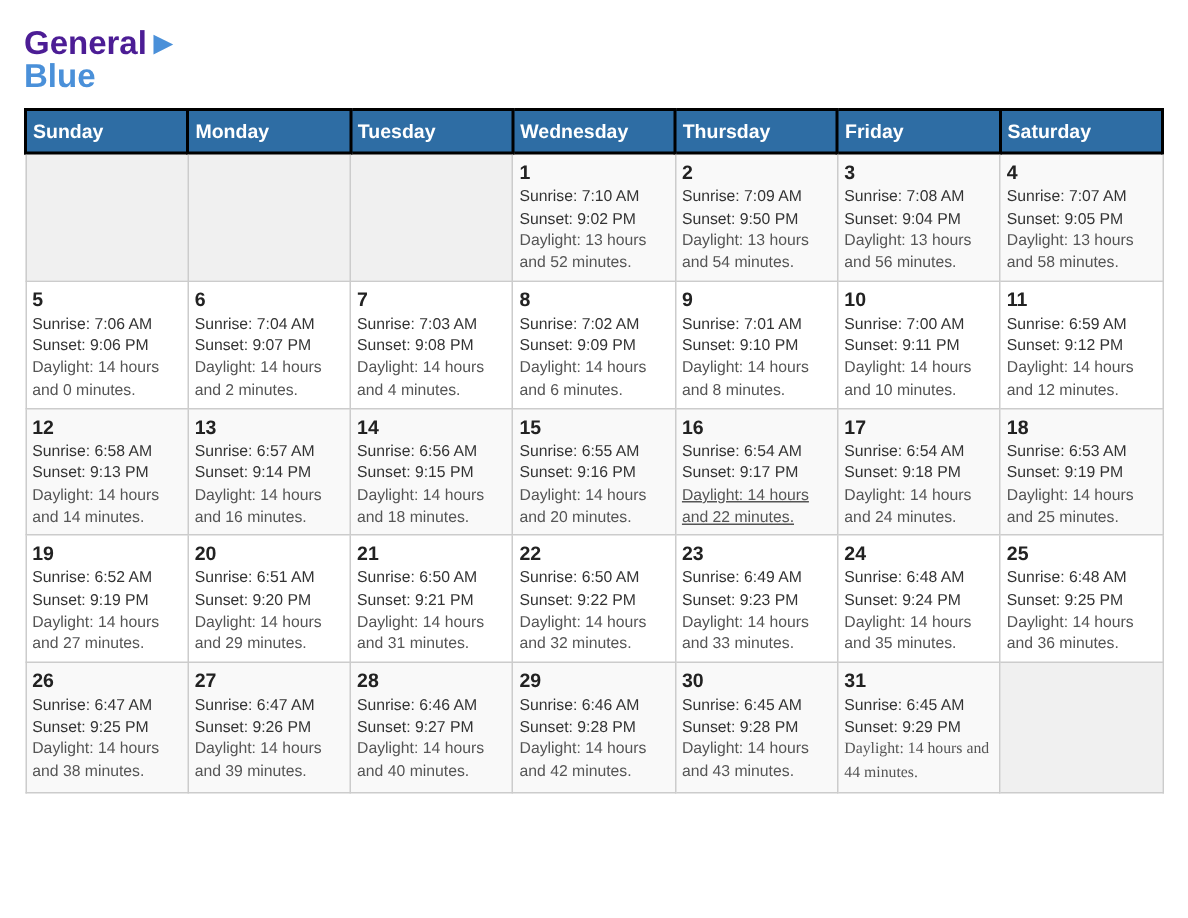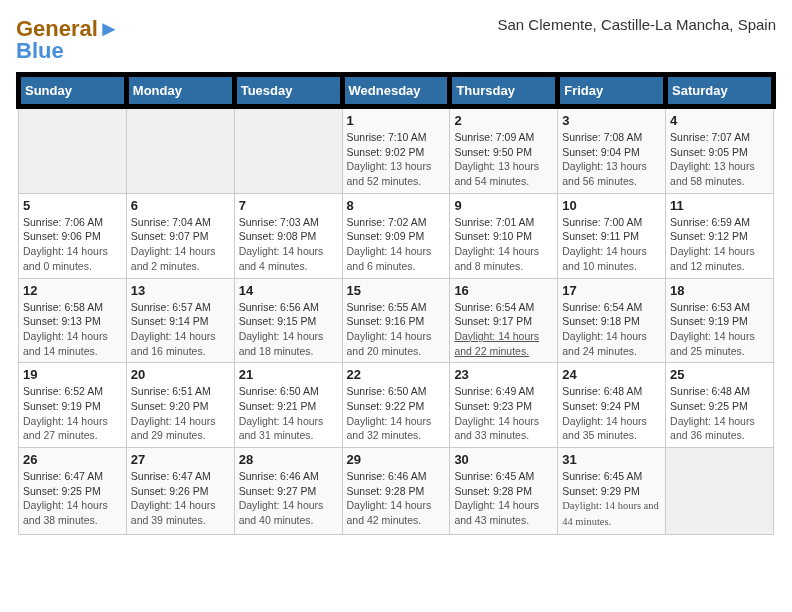--- a/index.html
+++ b/index.html
@@ -3,41 +3,40 @@
   <meta charset="utf-8">
   <style>
     * { box-sizing: border-box; margin: 0; padding: 0; }
     body { font-family: Arial, sans-serif; background: #fff; width: 792px; min-height: 612px; padding: 16px; }
     .header-area { display: flex; justify-content: space-between; align-items: flex-start; margin-bottom: 8px; }
     .logo { display: flex; flex-direction: column; align-items: flex-start; }
     .title-area { text-align: right; }
     .month-title { font-size: 36px; font-weight: bold; color: #1a3a5c; }
     .location { font-size: 15px; color: #333; }
     table { width: 100%; border-collapse: collapse; }
-    thead tr th { background-color: #2e6da4; color: #fff; font-size: 13px; font-weight: bold; padding: 6px 4px; text-align: left; border: 5px solid #000000; }
+    thead tr th { background-color: #2e6da4; color: #fff; font-size: 13px; font-weight: bold; padding: 6px 4px; text-align: left; border: 2px solid #000000; }
     tbody tr td { border: 1px solid #ccc; vertical-align: top; padding: 4px; font-size: 11px; color: #333; background: #fff; min-height: 80px; width: calc(100%/7); }
     tbody tr:nth-child(odd) td { background: #f9f9f9; }
     tbody tr td.empty { background: #f0f0f0; }
     .day-num { font-weight: bold; font-size: 13px; color: #222; display: block; margin-bottom: 2px; }
     .cell-content { font-size: 10.5px; line-height: 1.4; color: #333; }
   </style>
 </head>
 <body>
 
 <div class="header-area">
   <div class="logo">
     <div style="display:flex;align-items:center;gap:4px;">
       <div style="font-size:22px;font-weight:bold;color:#1a3a5c;">
-        <span style="color:#a16207;">General</span><span style="color:#4a90d9;">►</span>
+        <span style="color:#4c1d95;">General</span><span style="color:#4a90d9;">►</span>
       </div>
     </div>
     <div style="font-size:22px;font-weight:bold;color:#4a90d9;margin-top:-4px;">Blue</div>
   </div>
   <div class="title-area">
-    <div class="location">San Clemente, Castille-La Mancha, Spain</div>
   </div>
 </div>
 
 <table>
   <thead>
     <tr id="header-row">
         <th>Sunday</th>
         <th>Monday</th>
         <th>Tuesday</th>
         <th>Wednesday</th>

